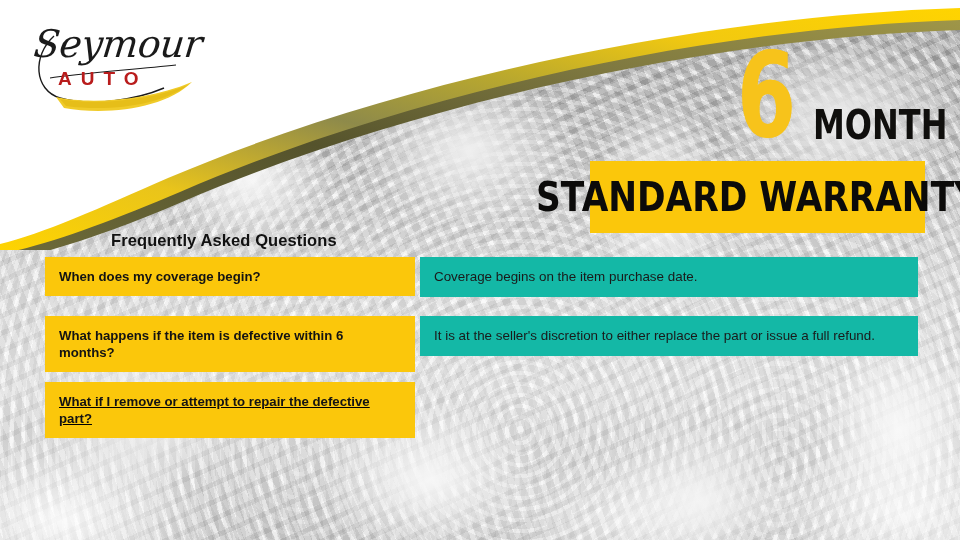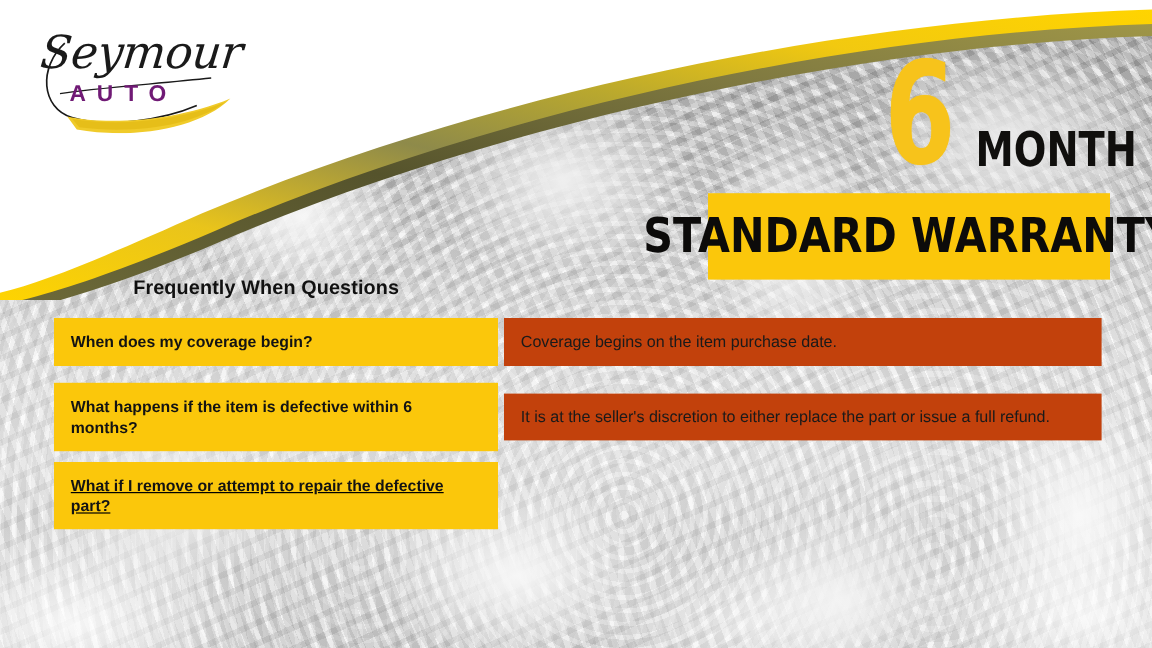--- a/index.html
+++ b/index.html
@@ -85,21 +85,21 @@
     letter-spacing: -0.5px;
     transform: skewX(-6deg);
   }
   .logo-auto {
     position: absolute;
     left: 42px; top: 52px;
     font-family: "Liberation Sans", sans-serif;
     font-size: 19px;
     font-weight: 700;
     letter-spacing: 9px;
-    color: #701a75;
+    color: #b91c1c;
   }
 
   
   .six-month {
     position: absolute;
     left: 735px; top: 52px;
     width: 200px; height: 105px;
   }
   .six {
     position: absolute;
@@ -159,21 +159,21 @@
   }
 
   
   .faq-table {
     position: absolute;
     left: 45px; top: 257px;
     width: 873px;
   }
   .faq-row {
     display: flex;
-    align-items: center;
+    align-items: flex-start;
     margin-bottom: 3px;
   }
   .faq-row:last-child { margin-bottom: 0; }
 
   .faq-q {
     width: 370px;
     flex: 0 0 370px;
     background: #FBC70B;
     padding: 11px 14px 11px 14px;
     display: flex;
@@ -188,21 +188,21 @@
   }
 
   .faq-spacer {
     width: 5px;
     flex: 0 0 5px;
     background: #ffffff;
   }
 
   .faq-a {
     flex: 1 1 auto;
-    background: #c2410c;
+    background: #14b8a6;
     padding: 11px 14px 11px 14px;
     display: flex;
     align-items: center;
   }
   .faq-a span {
     font-family: "Liberation Sans", sans-serif;
     font-size: 13.4px;
     font-weight: 400;
     color: #1a1a1a;
     line-height: 1.32;
@@ -269,21 +269,21 @@
 
   <div class="six-month">
     <div class="six">6</div>
     <div class="month">MONTH</div>
   </div>
 
   <div class="warranty-banner">
     <span>STANDARD WARRANTY</span>
   </div>
 
-  <div class="faq-title">Frequently When Questions</div>
+  <div class="faq-title">Frequently Asked Questions</div>
 
   <div class="faq-table">
 
     <div class="faq-row row-h1">
       <div class="faq-q">
         <span>When does my coverage begin?</span>
       </div>
       <div class="faq-spacer"></div>
       <div class="faq-a">
         <span>Coverage begins on the item purchase date.</span>

